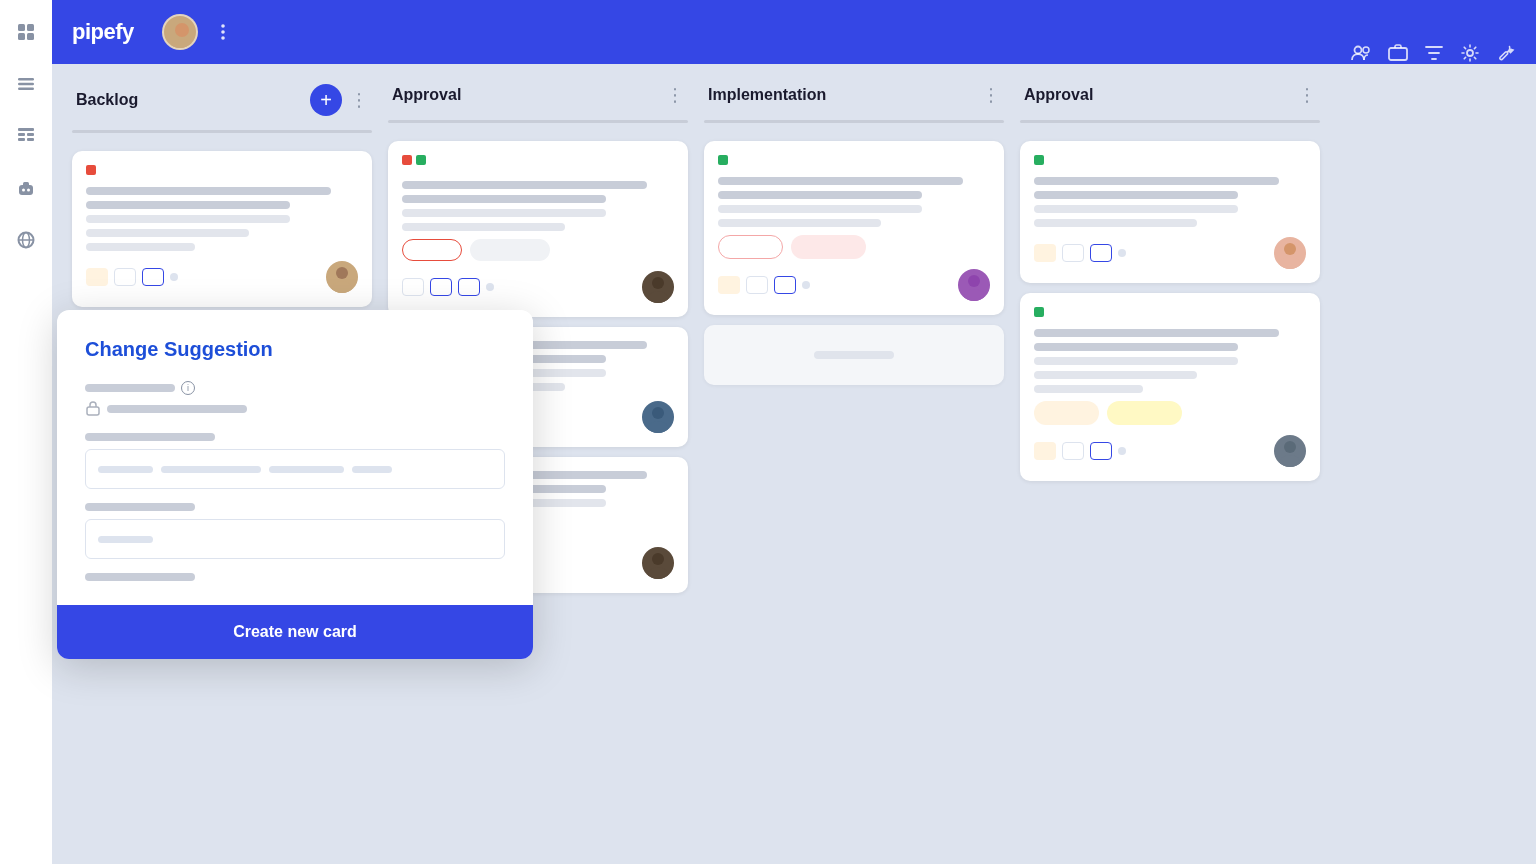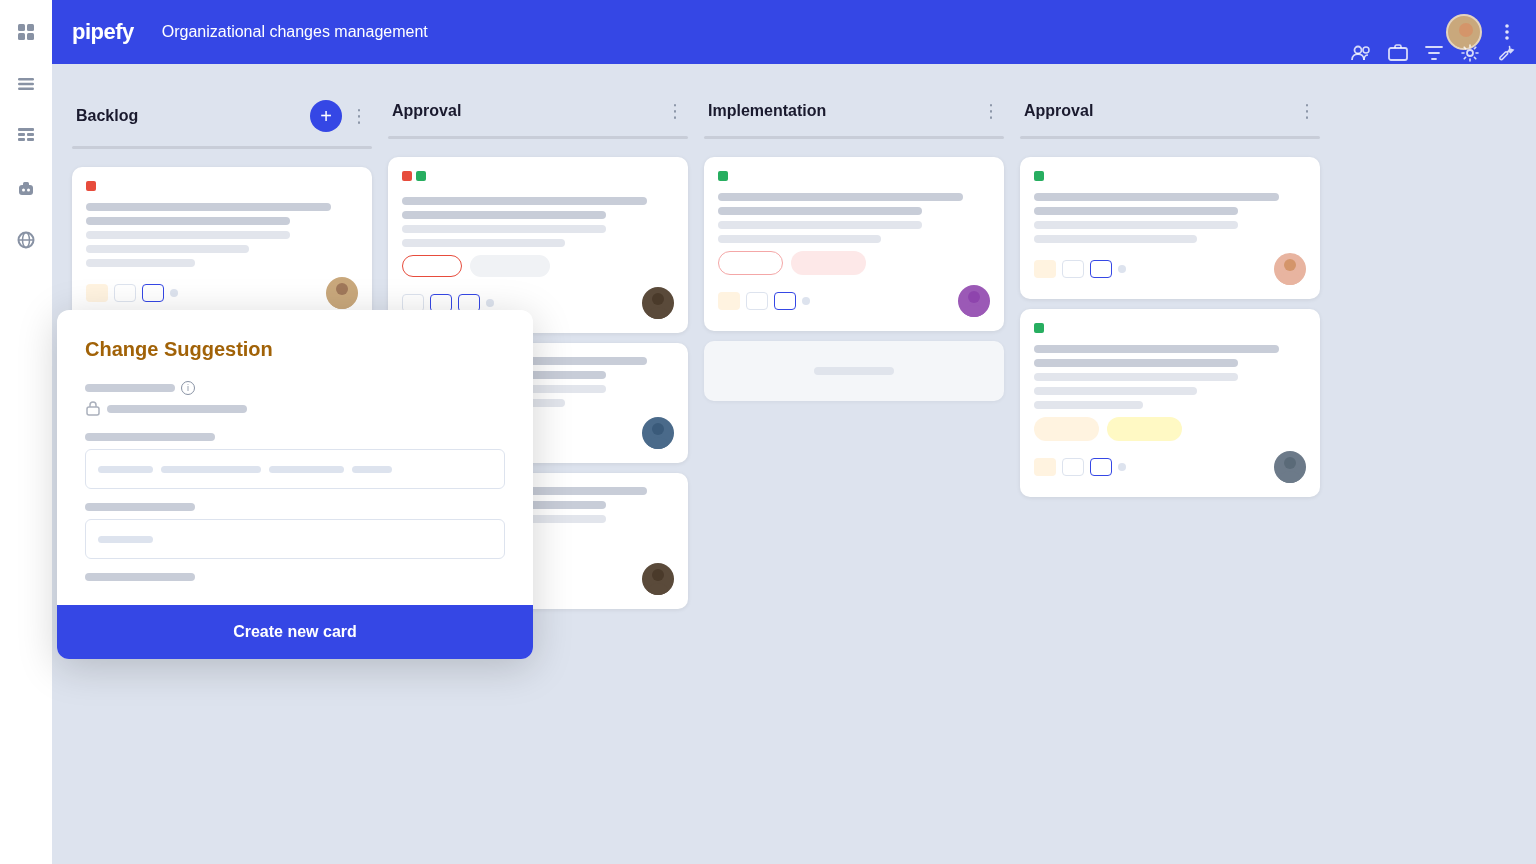--- a/index.html
+++ b/index.html
@@ -121,21 +121,20 @@
       display: flex;
       flex-direction: column;
       gap: 10px;
     }
 
     .column-header {
       display: flex;
       align-items: center;
       gap: 8px;
       padding: 0 4px 4px;
-      margin-top: 16px;
     }
 
     .column-title {
       font-size: 16px;
       font-weight: 600;
       color: #1a1a2e;
       flex: 1;
     }
 
     .column-underline {
@@ -259,21 +258,21 @@
       overflow: hidden;
     }
 
     .modal-body {
       padding: 28px 28px 24px;
     }
 
     .modal-title {
       font-size: 20px;
       font-weight: 700;
-      color: #a16207;
+      color: #1d4ed8;
       margin-bottom: 20px;
     }
 
     .form-field-label {
       display: flex;
       align-items: center;
       gap: 6px;
       margin-bottom: 6px;
     }
 
@@ -456,21 +455,20 @@
       </svg>
     </div>
   </div>
 
   <div class="main-content">
 
     <div class="header">
       <div class="logo">
         <span class="logo-text">pipefy</span>
       </div>
-      <span class="header-title">Organizational changes management</span>
       <div class="header-actions">
 
         <div class="avatar-header" style="background:#c9a87c;">
           <svg width="36" height="36" viewBox="0 0 36 36">
             <circle cx="18" cy="14" r="7" fill="#d4956a"></circle>
             <ellipse cx="18" cy="32" rx="12" ry="9" fill="#c9a87c"></ellipse>
           </svg>
         </div>
         <div class="header-icon">
           <svg width="18" height="18" viewBox="0 0 18 18" fill="none">

